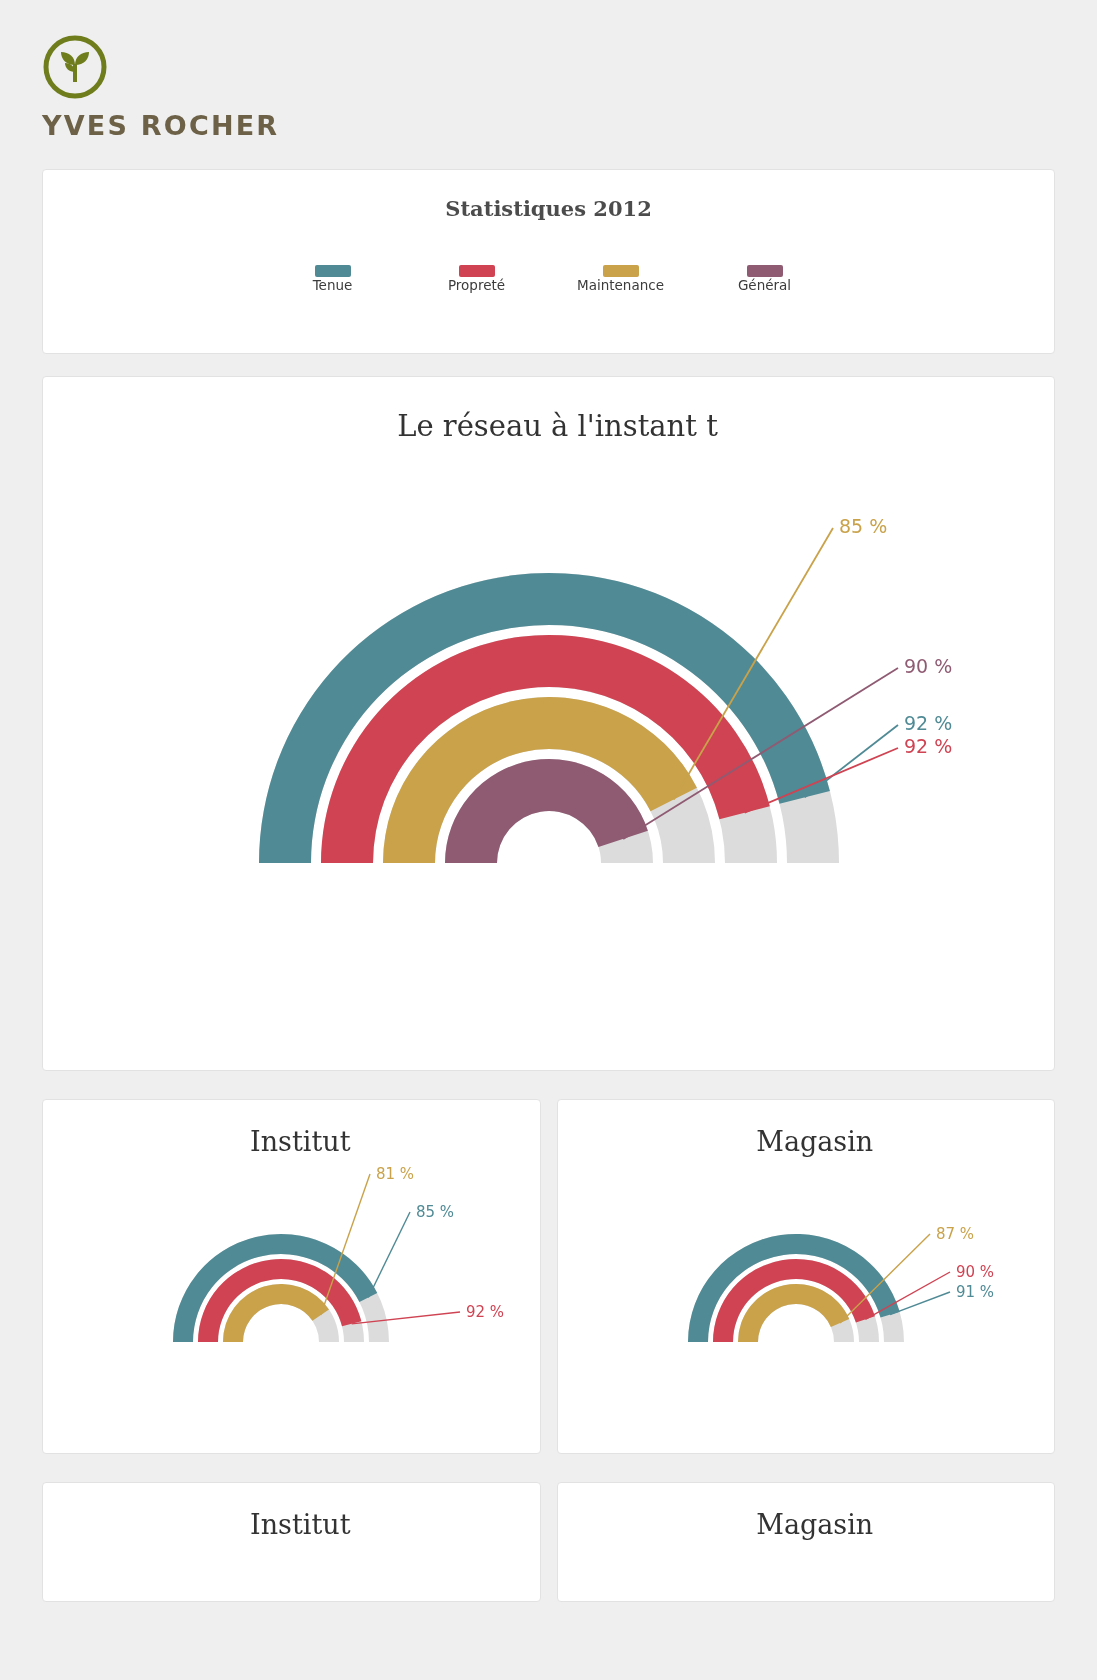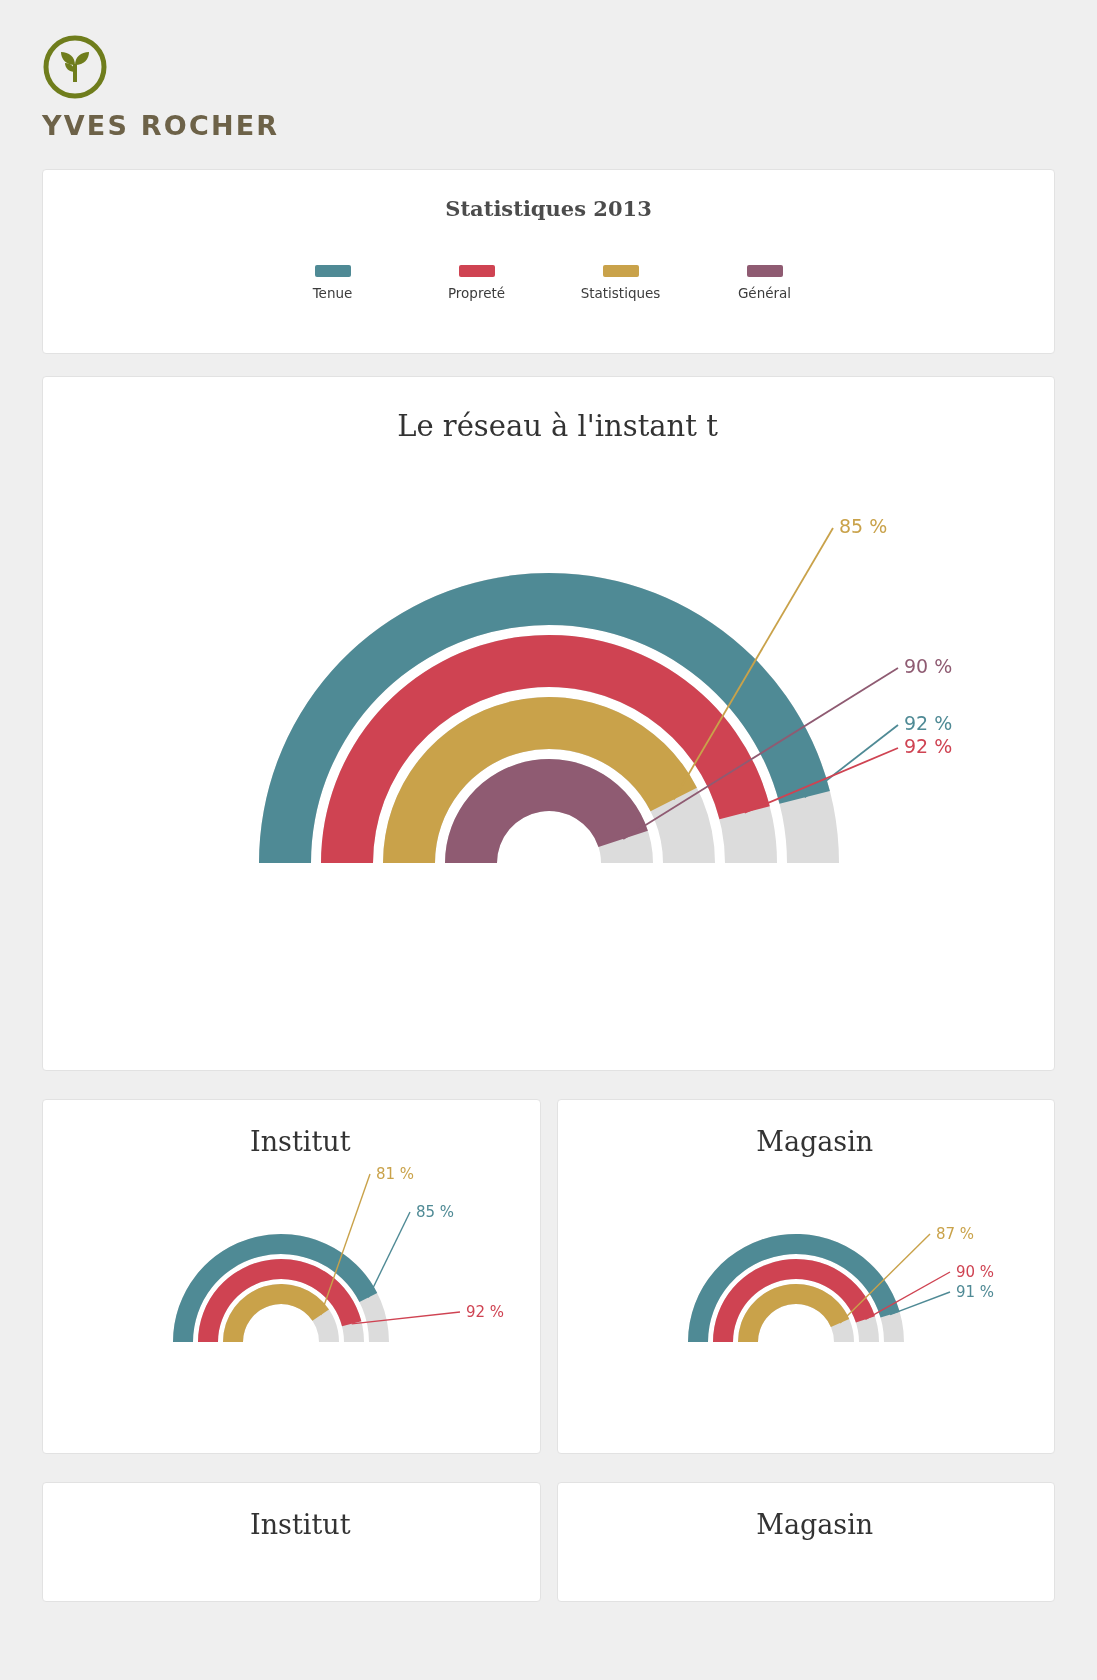--- a/index.html
+++ b/index.html
@@ -63,21 +63,21 @@
     flex-direction: column;
     align-items: center;
     width: 108px;
   }
   .legend-swatch {
     width: 36px;
     height: 12px;
     border-radius: 2px;
   }
   .legend-label {
-    margin-top: 8px;
+    margin-top: 0;
     font-size: 13.5px;
     color: #3c3c3c;
     font-family: "DejaVu Sans", sans-serif;
   }
 
   .card-main {
     margin: 22px 42px 0 42px;
     height: 695px;
     position: relative;
   }
@@ -142,33 +142,33 @@
         <path d="M33 48 L33 30" stroke="#6f7d1c" stroke-width="4" fill="none"></path>
         <path d="M33 31 C24 31 19 25 19 18 C27 18 33 23 33 31 Z" fill="#6f7d1c"></path>
         <path d="M33 31 C42 31 47 25 47 18 C39 18 33 23 33 31 Z" fill="#6f7d1c"></path>
         <path d="M33 38 C27 38 23 34 23 29 C29 29 33 33 33 38 Z" fill="#6f7d1c"></path>
       </svg>
     </span>
     <div class="brand-name">YVES ROCHER</div>
   </div>
 
   <div class="card card-legend">
-    <h2 class="stats-title">Statistiques 2013</h2>
+    <h2 class="stats-title">Statistiques 2012</h2>
     <div class="legend-row">
       <div class="legend-item">
         <span class="legend-swatch" style="background:#4f8a95"></span>
         <span class="legend-label">Tenue</span>
       </div>
       <div class="legend-item">
         <span class="legend-swatch" style="background:#cf4352"></span>
         <span class="legend-label">Propreté</span>
       </div>
       <div class="legend-item">
         <span class="legend-swatch" style="background:#c9a24a"></span>
-        <span class="legend-label">Statistiques</span>
+        <span class="legend-label">Maintenance</span>
       </div>
       <div class="legend-item">
         <span class="legend-swatch" style="background:#8f5b72"></span>
         <span class="legend-label">Général</span>
       </div>
     </div>
   </div>
 
   <div class="card card-main">
     <h3 class="chart-title">Le réseau à l'instant t</h3>

